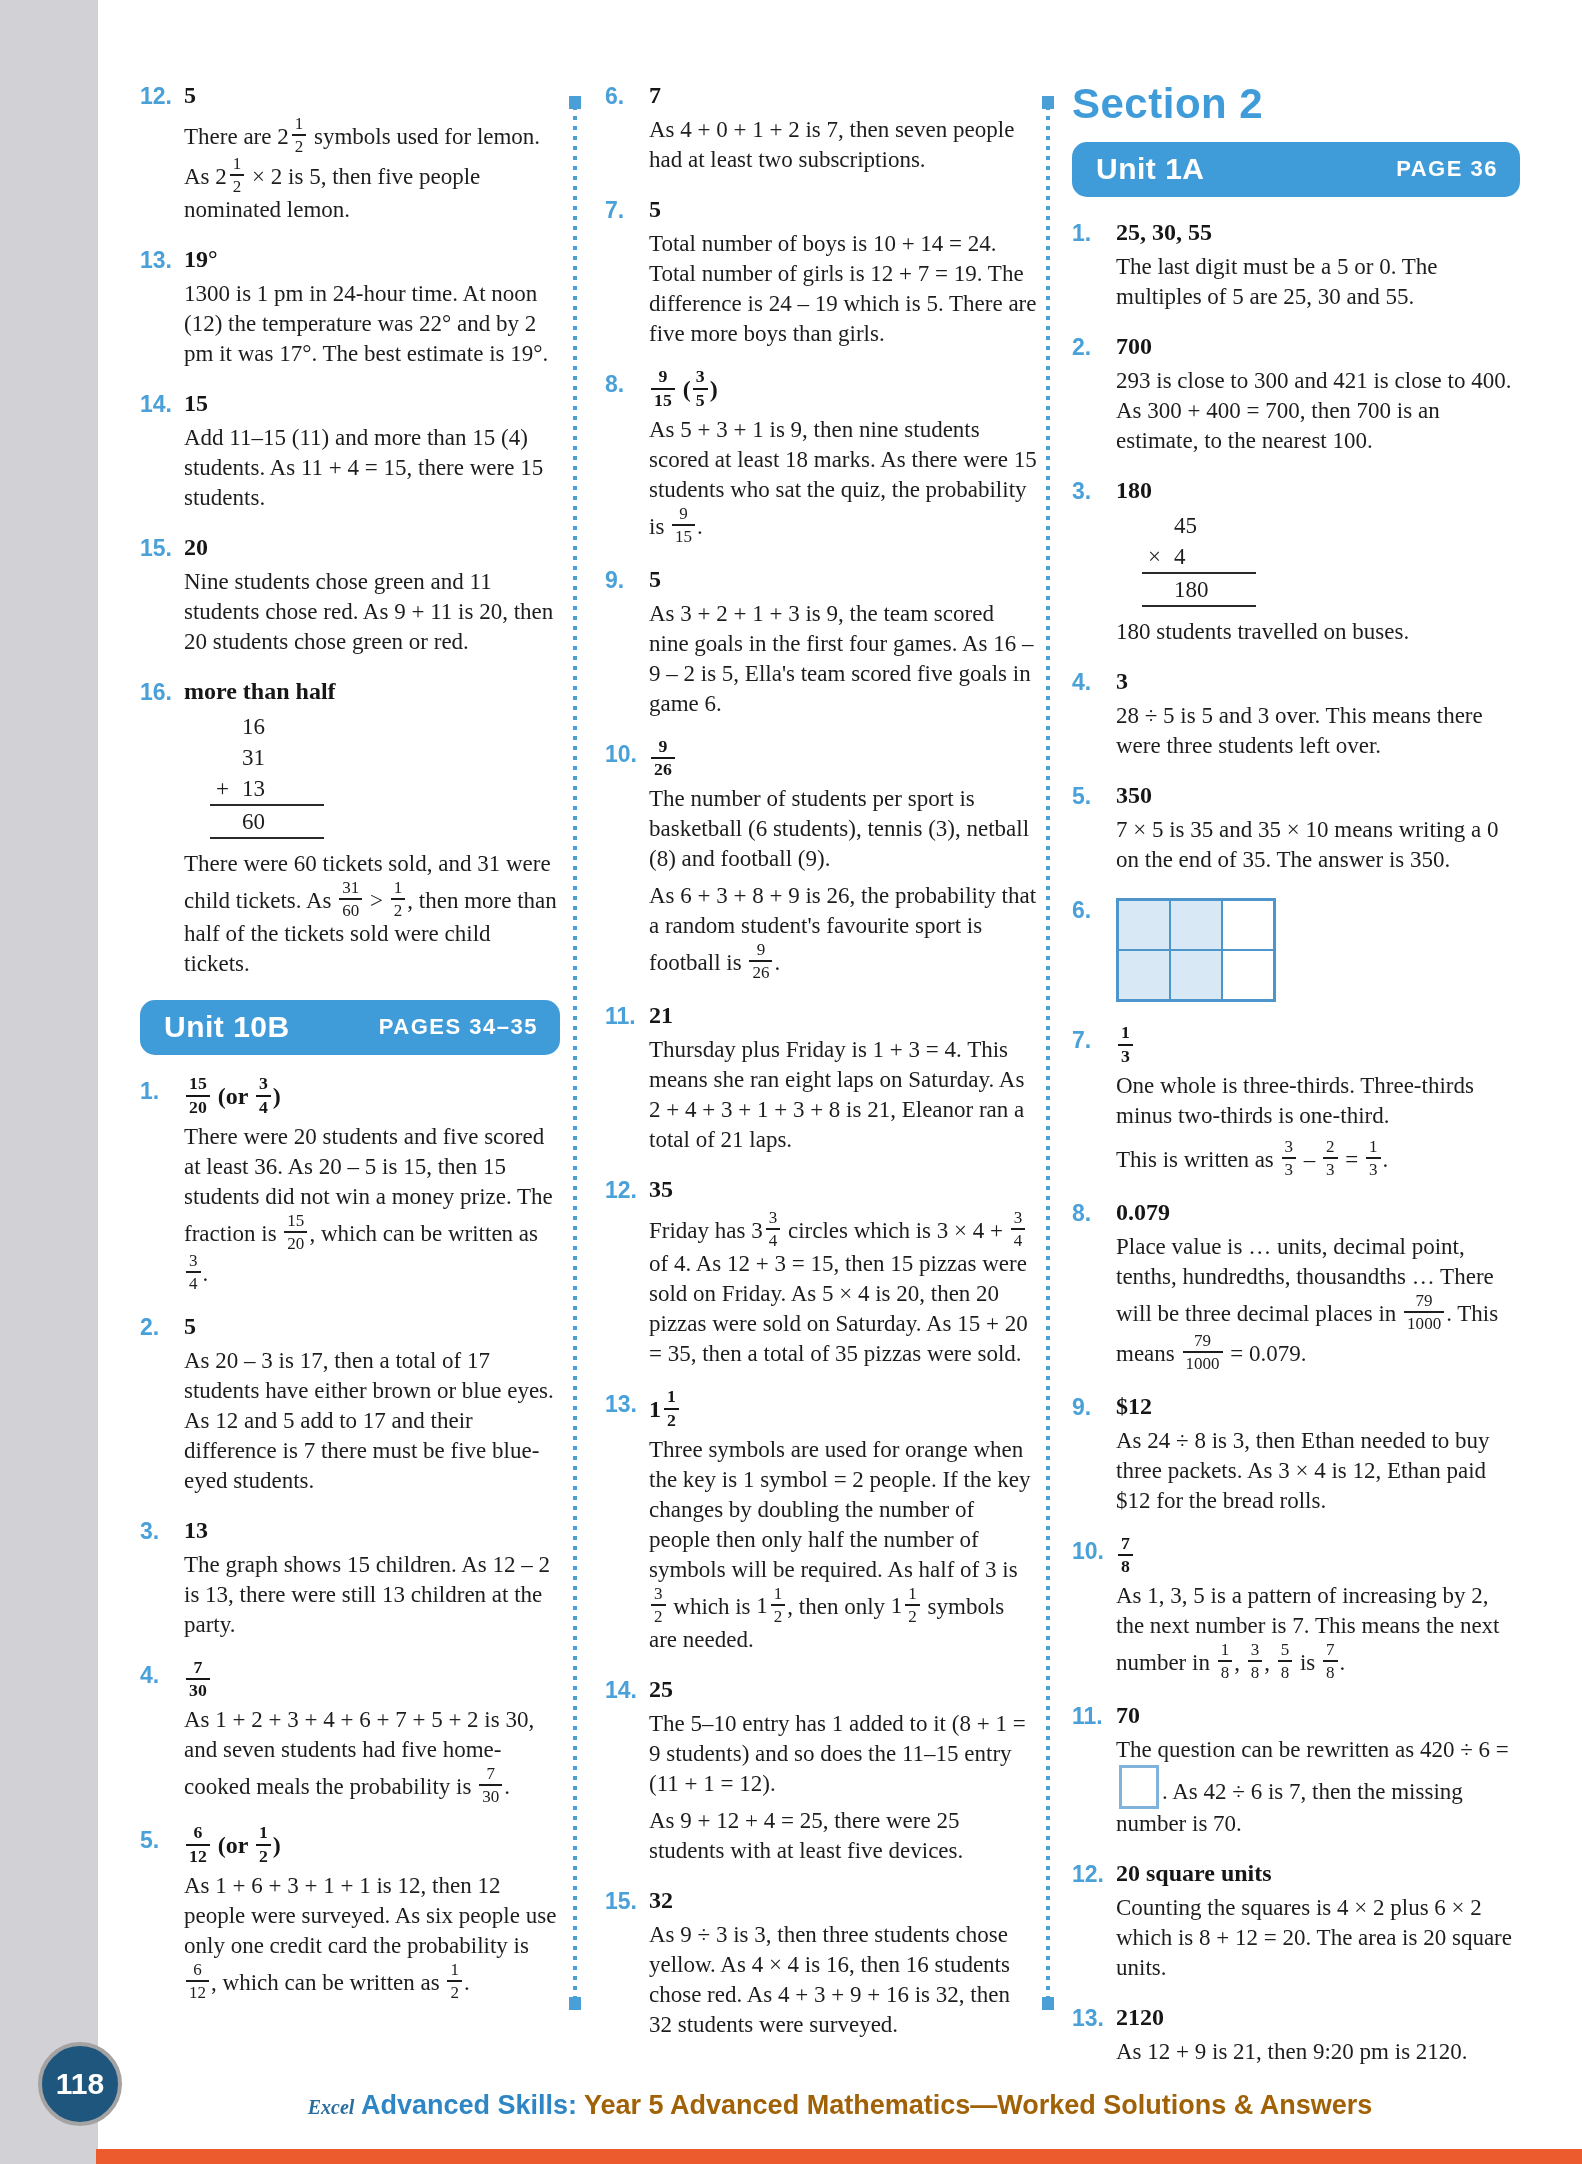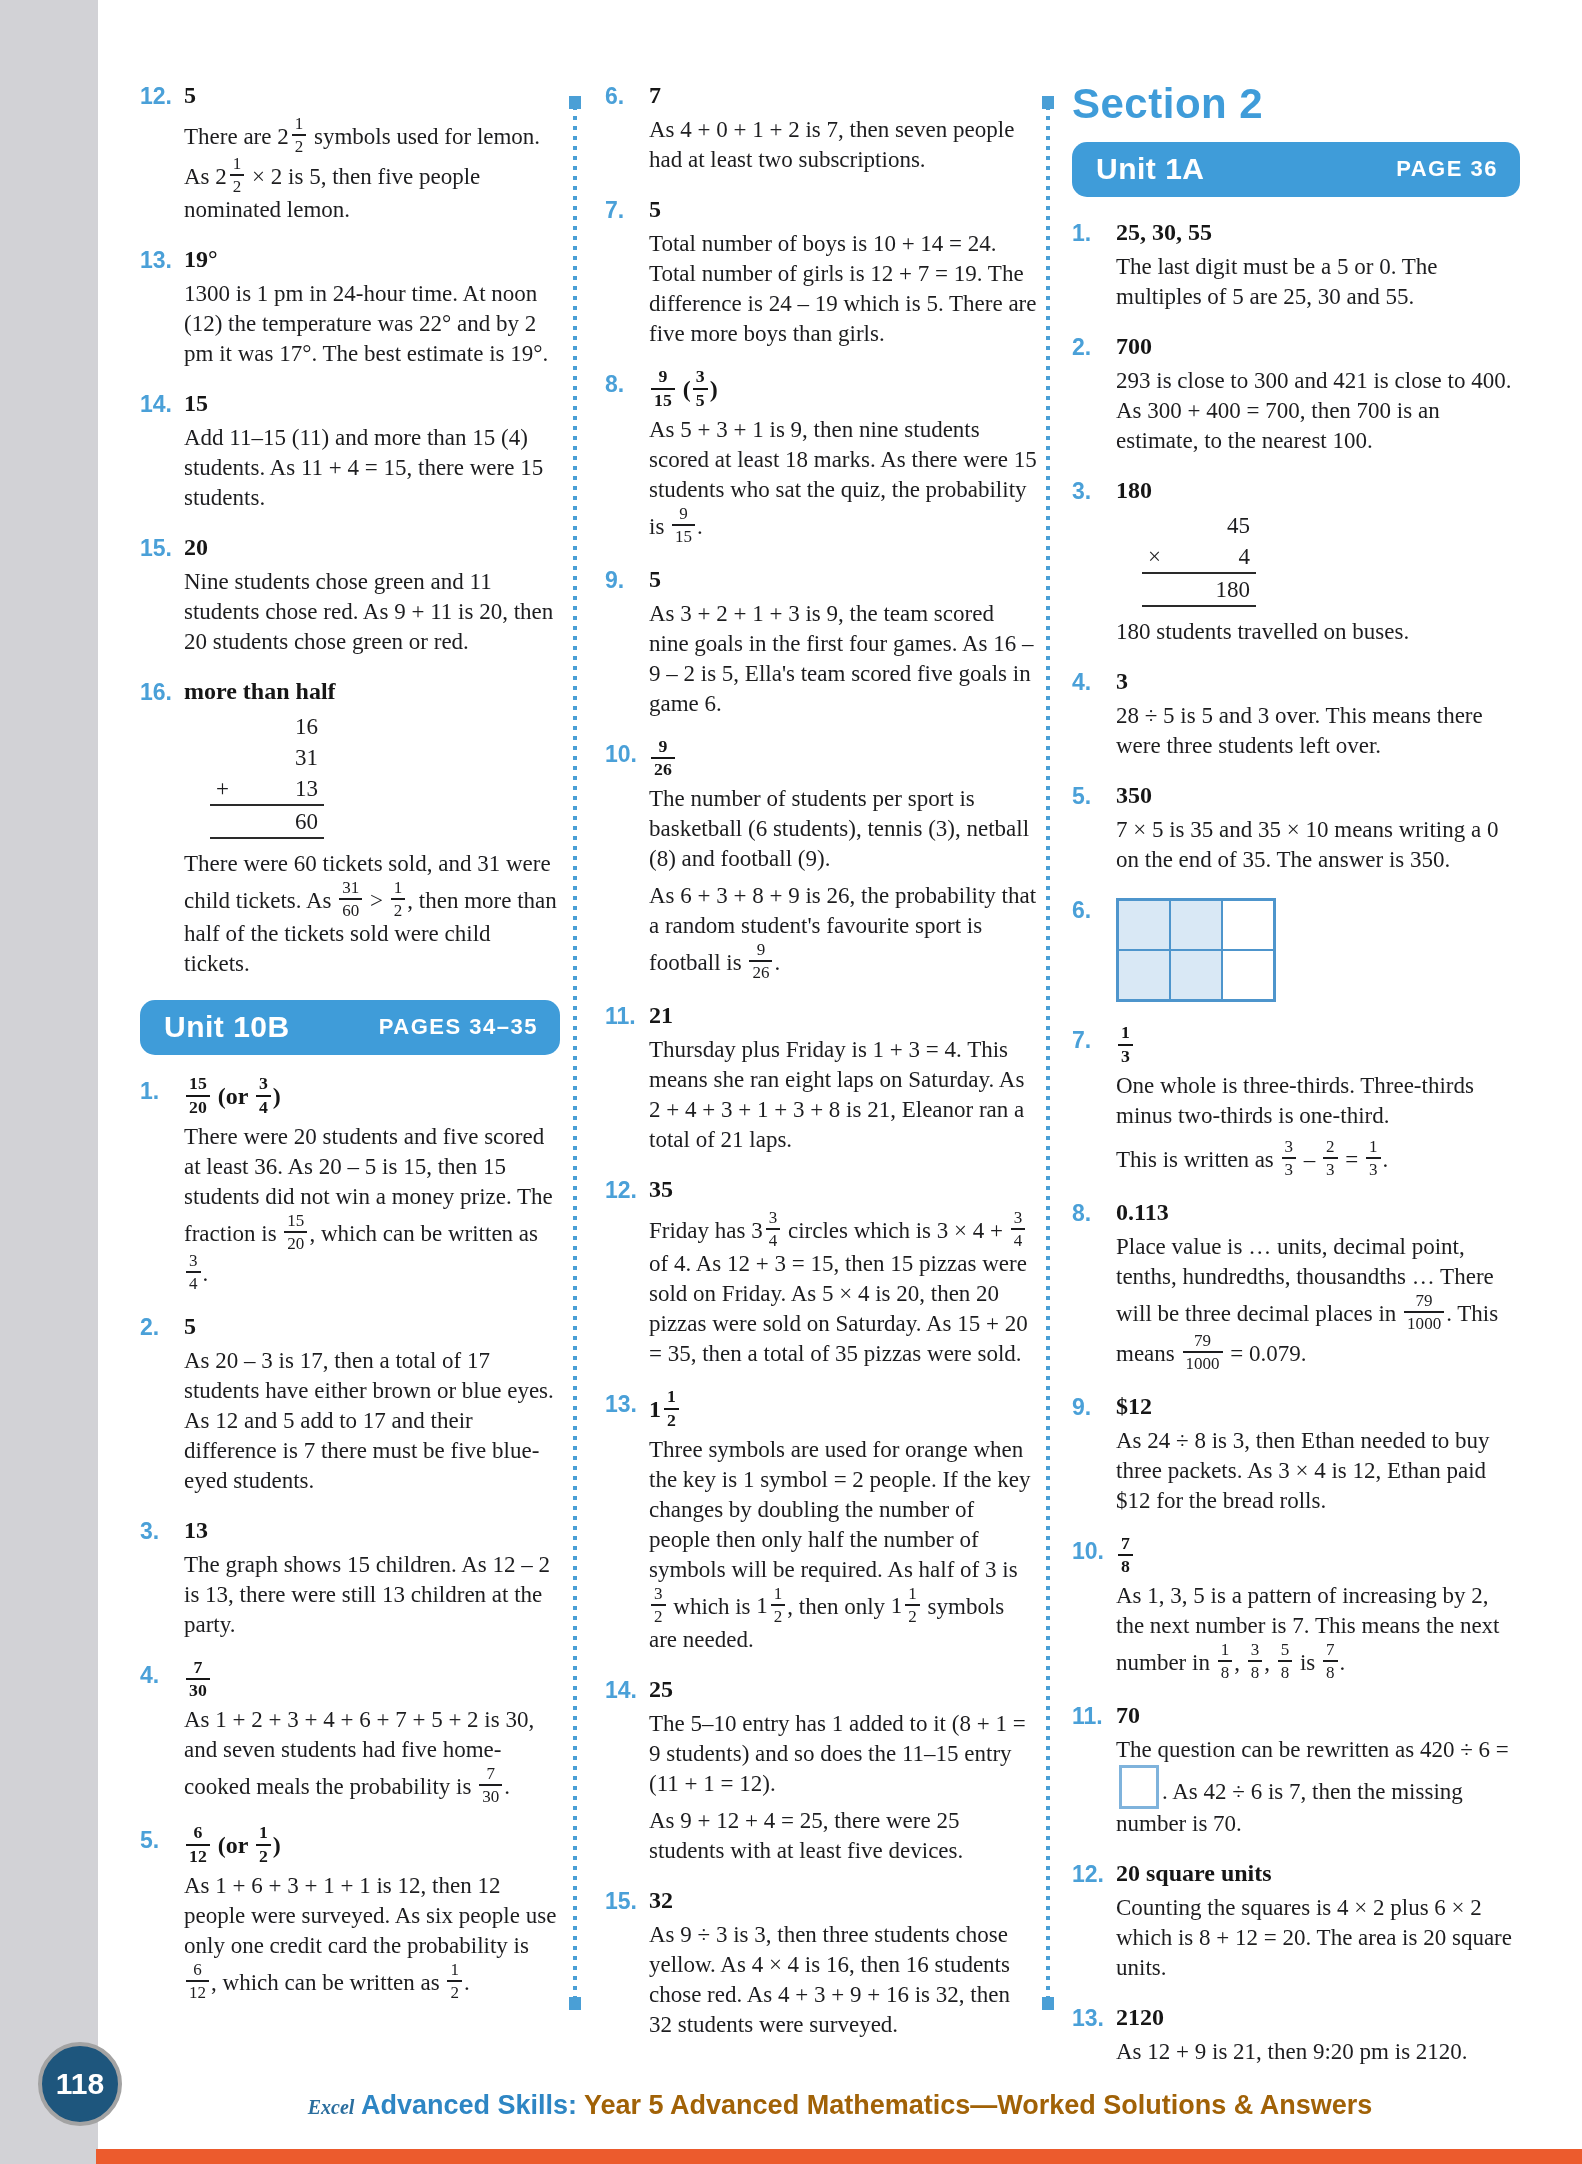--- a/index.html
+++ b/index.html
@@ -45,21 +45,21 @@
   .mixed{white-space:nowrap;}
   .mixed .whole{margin-right:1px;}
 
   .ansbox{display:inline-block;width:34px;height:38px;border:3px solid #7fb3dc;
     vertical-align:-10px;margin:0 3px;background:#fff;}
 
   .varith{display:table;margin:2px 0 10px 26px;}
   .vrow{display:flex;justify-content:space-between;min-width:102px;padding:0 6px;
     font-size:23px;line-height:31px;}
   .vop{min-width:26px;text-align:left;}
-  .vnum{flex:1;text-align:right;}
+  .vnum{flex:1;}
   .vline{border-bottom:2px solid #2a2a2a;}
 
   .fgrid{display:grid;grid-template-columns:repeat(3,52px);grid-auto-rows:50px;
     border:2px solid #4e95cc;width:max-content;margin:4px 0 10px 0;background:#fff;}
   .fgrid .cell{border:1px solid #4e95cc;}
   .fgrid .cell.shade{background:#d9e8f5;}
 
   .page-circle{position:absolute;left:38px;top:2042px;width:84px;height:84px;border-radius:50%;
     background:#1e567d;border:4px solid #a3a3a3;box-sizing:border-box;display:flex;
     align-items:center;justify-content:center;}
@@ -317,21 +317,21 @@
       <div class="inum">7.</div>
       <div class="ibody">
         <div class="ans"><span class="frac"><span class="n">1</span><span class="d">3</span></span></div>
         <div class="para">One whole is three-thirds. Three-thirds minus two-thirds is one-third.</div>
         <div class="para">This is written as <span class="frac"><span class="n">3</span><span class="d">3</span></span> – <span class="frac"><span class="n">2</span><span class="d">3</span></span> = <span class="frac"><span class="n">1</span><span class="d">3</span></span>.</div>
       </div>
     </div>
     <div class="item">
       <div class="inum">8.</div>
       <div class="ibody">
-        <div class="ans">0.113</div>
+        <div class="ans">0.079</div>
         <div class="para">Place value is … units, decimal point, tenths, hundredths, thousandths … There will be three decimal places in <span class="frac"><span class="n">79</span><span class="d">1000</span></span>. This means <span class="frac"><span class="n">79</span><span class="d">1000</span></span> = 0.079.</div>
       </div>
     </div>
     <div class="item">
       <div class="inum">9.</div>
       <div class="ibody">
         <div class="ans">$12</div>
         <div class="para">As 24 ÷ 8 is 3, then Ethan needed to buy three packets. As 3 × 4 is 12, Ethan paid $12 for the bread rolls.</div>
       </div>
     </div>

